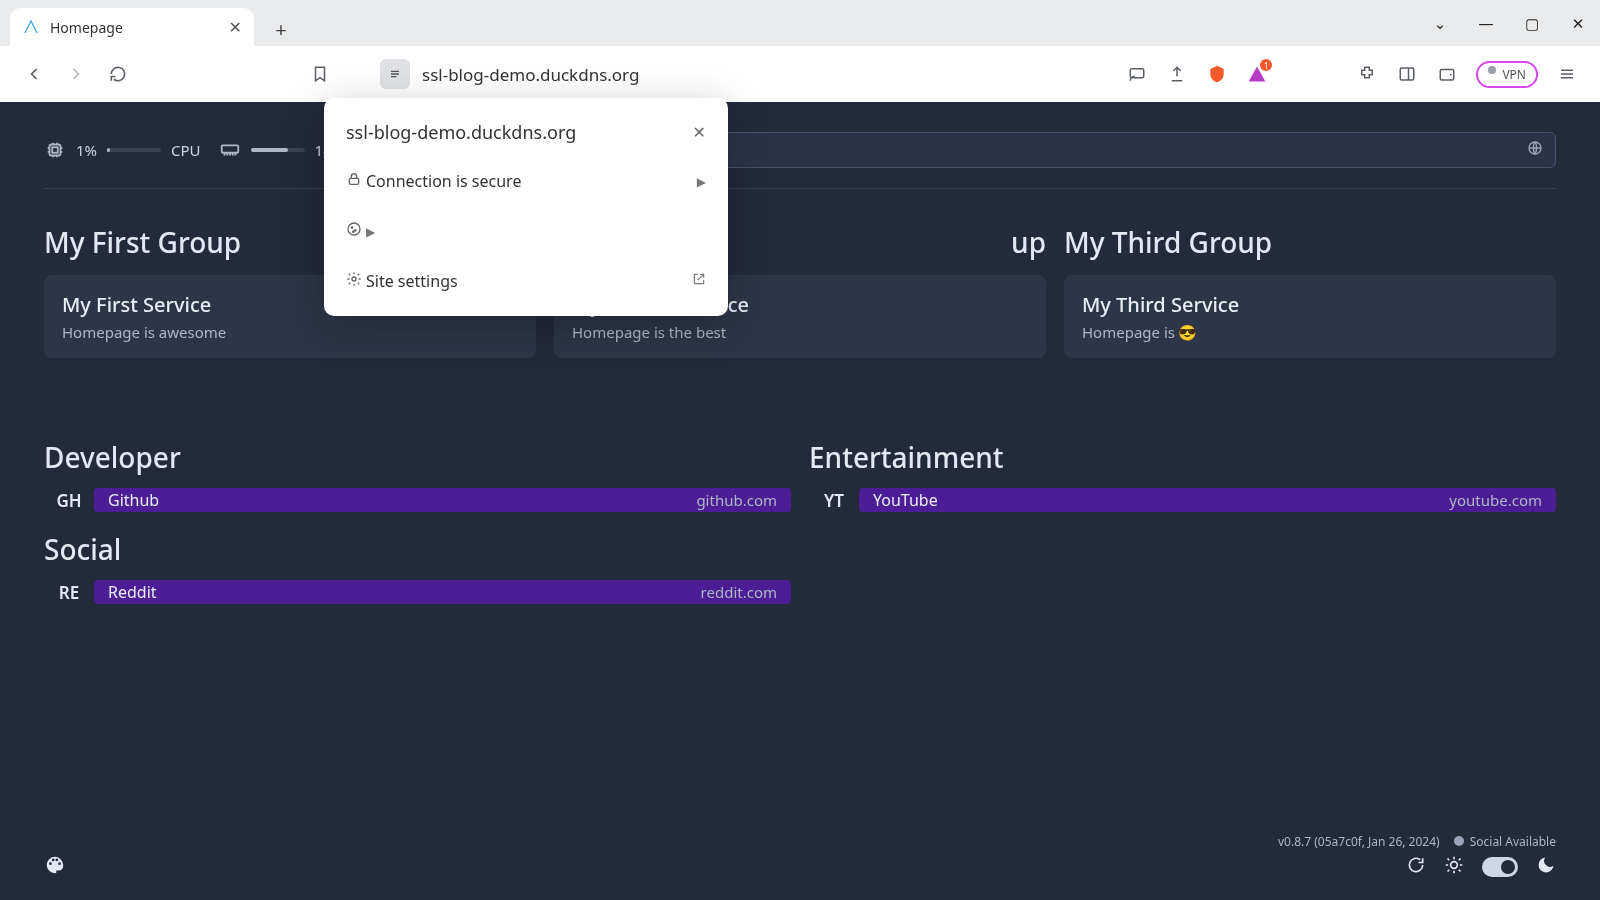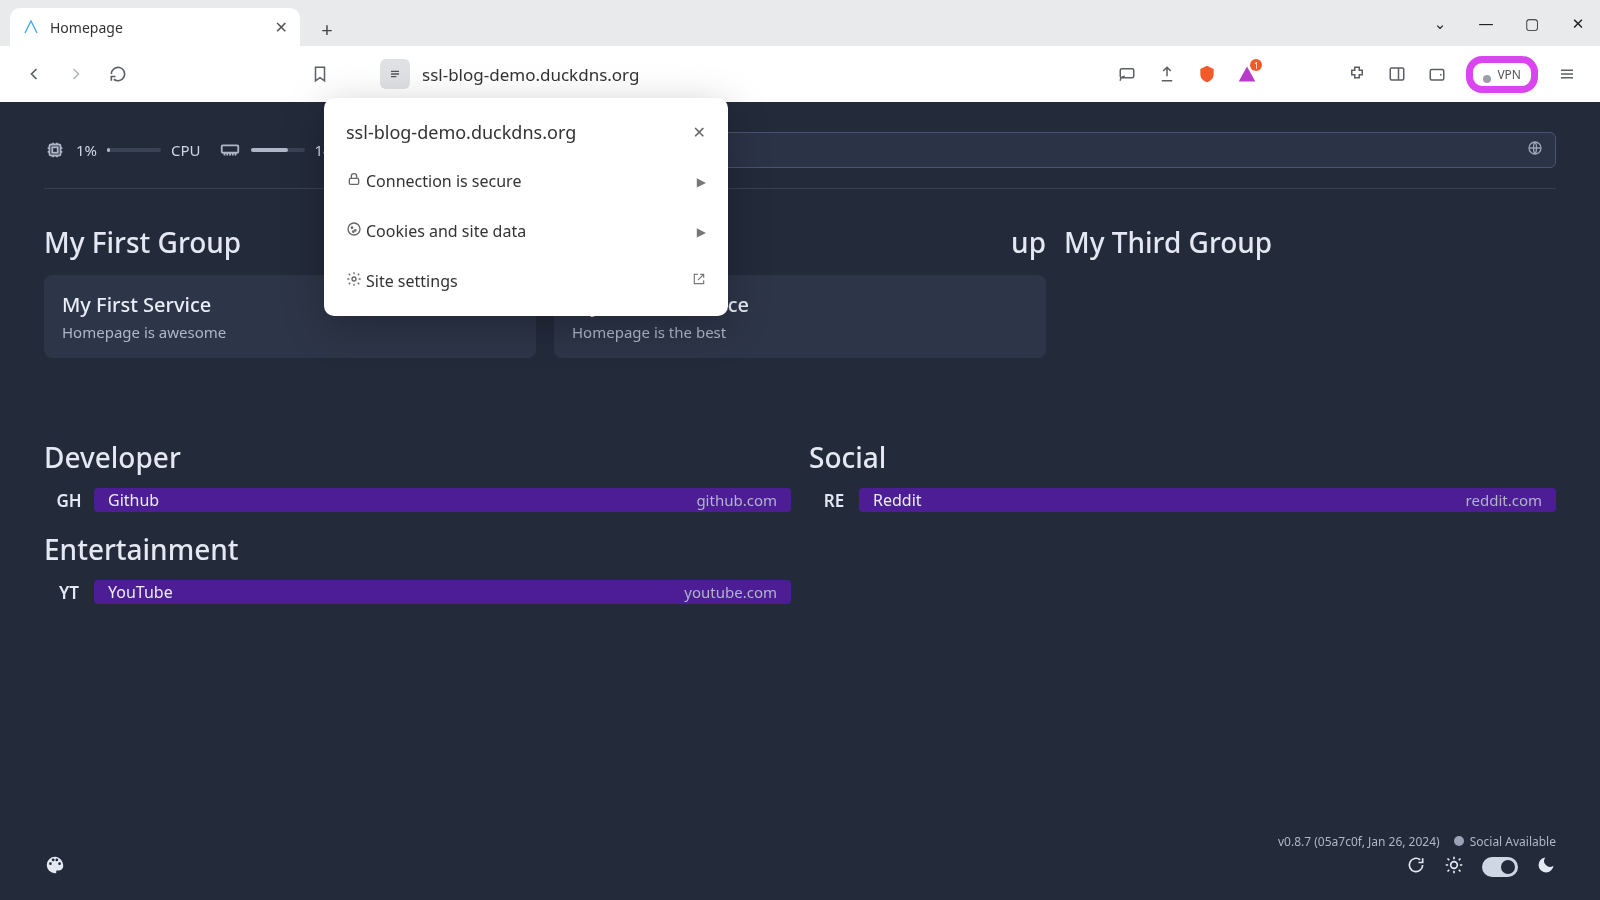--- a/index.html
+++ b/index.html
@@ -1,41 +1,41 @@
 <!DOCTYPE html>
 <html><head>
 <meta charset="utf-8">
 <style>
 *{margin:0;padding:0;box-sizing:border-box;font-family:system-ui,-apple-system,sans-serif}
 body{width:1600px;height:900px;background:#e9eaec;overflow:hidden;position:relative}
 
 
 .chrome{background:#e9eaec;height:102px}
 .tab-strip{height:46px;display:flex;align-items:end;padding:8px 0 0 10px;gap:4px}
-.tab{background:#fff;border-radius:10px 10px 0 0;height:38px;width:290px;display:flex;align-items:center;padding:0 12px;gap:10px;font-size:14px;color:#333}
+.tab{background:#fff;border-radius:10px 10px 0 0;height:38px;width:244px;display:flex;align-items:center;padding:0 12px;gap:10px;font-size:14px;color:#333}
 .tab .favicon{width:18px;height:18px;display:inline-flex;align-items:center;justify-content:center;color:#4a8}
 .tab .tab-title{flex:1}
 .tab .close{color:#555;font-size:16px}
 .newtab{width:34px;height:34px;display:flex;align-items:center;justify-content:center;color:#444;font-size:20px;margin-left:6px}
 .win-ctrls{position:absolute;right:8px;top:8px;display:flex;gap:18px;align-items:center;height:30px;color:#222}
 .win-ctrls span{width:28px;text-align:center;font-size:15px}
 
 .toolbar{background:#fff;height:56px;display:flex;align-items:center;padding:0 22px;gap:18px}
 .tbtn{width:24px;height:24px;display:inline-flex;align-items:center;justify-content:center;color:#5a5f66}
 .tbtn.disabled{color:#b5b9bf}
 .addr-wrap{flex:0 0 auto;margin-left:190px;display:flex;align-items:center;gap:12px}
 .site-chip{width:30px;height:30px;background:#dfe1e4;border-radius:6px;display:flex;align-items:center;justify-content:center;color:#555}
 .addr{font-size:17px;color:#333}
 .tb-spacer{flex:1}
 .right-icons{display:flex;align-items:center;gap:18px}
 .ico{width:22px;height:22px;display:inline-flex;align-items:center;justify-content:center;color:#5a5f66}
 .brave-shield{color:#f25a2a}
 .brave-shield.triangle{position:relative}
 .badge{position:absolute;top:-4px;right:-4px;width:12px;height:12px;border-radius:50%;background:#f25a2a;color:#fff;font-size:8px;display:flex;align-items:center;justify-content:center}
-.vpn-chip{border:7px solid #d946ef;border-radius:16px;padding:3px 10px;font-size:12px;color:#555;display:flex;align-items:flex-end;gap:6px}
+.vpn-chip{border:2px solid #d946ef;border-radius:16px;padding:3px 10px;font-size:12px;color:#555;display:flex;align-items:flex-start;gap:6px}
 .vpn-chip::before{content:"";width:8px;height:8px;border-radius:50%;background:#9aa0a8}
 
 
 .popover{position:absolute;left:324px;top:98px;width:404px;background:#fff;border-radius:10px;box-shadow:0 10px 40px rgba(0,0,0,.25);padding:22px 0 10px;z-index:50}
 .pop-head{display:flex;align-items:center;justify-content:space-between;padding:0 22px 12px}
 .pop-head .t{font-size:18px;color:#333}
 .pop-head .x{color:#666;font-size:16px}
 .pop-row{display:flex;align-items:center;gap:0;padding:14px 22px;font-size:16px;color:#333}
 .pop-row .lead{width:20px;color:#666}
 .pop-row .lbl{flex:1}
@@ -201,21 +201,20 @@
   </div>
   <div class="pop-row">
     <span class="lead">
       <svg width="16" height="16" viewBox="0 0 24 24" fill="none" stroke="currentColor" stroke-width="2">
           <circle cx="12" cy="12" r="9"></circle>
           <circle cx="9" cy="10" r="1"></circle>
           <circle cx="14" cy="14" r="1"></circle>
           <circle cx="11" cy="16" r="1"></circle>
         </svg>
     </span>
-    <span class="lbl">Cookies and site data</span>
     <span class="trail">▶</span>
   </div>
   <div class="pop-row">
     <span class="lead">
       <svg width="16" height="16" viewBox="0 0 24 24" fill="none" stroke="currentColor" stroke-width="2">
           <circle cx="12" cy="12" r="3"></circle>
           <path d="M12 2v3M12 19v3M4.2 4.2l2.1 2.1M17.7 17.7l2.1 2.1M2 12h3M19 12h3M4.2 19.8l2.1-2.1M17.7 6.3l2.1-2.1"></path>
         </svg>
     </span>
     <span class="lbl">Site settings</span>
@@ -268,54 +267,58 @@
     </div>
     <div>
       <div class="grp-title" style="text-align:right;visibility:visible">up</div>
       <div class="card">
         <div class="svc">My Second Service</div>
         <div class="desc">Homepage is the best</div>
       </div>
     </div>
     <div>
       <div class="grp-title">My Third Group</div>
+      <div class="card">
+        <div class="svc">My Third Service</div>
+        <div class="desc">Homepage is 😎</div>
+      </div>
     </div>
   </div>
 
   <div class="bmgroups">
     <div>
       <div class="bm-title">Developer</div>
       <div class="bm-row">
         <div class="bm-badge">GH</div>
         <div class="bm-body">
           <span class="name">Github</span>
           <span class="domain">github.com</span>
         </div>
       </div>
     </div>
     <div>
+      <div class="bm-title">Entertainment</div>
+      <div class="bm-row">
+        <div class="bm-badge">YT</div>
+        <div class="bm-body">
+          <span class="name">YouTube</span>
+          <span class="domain">youtube.com</span>
+        </div>
+      </div>
+    </div>
+    <div>
       <div class="bm-title">Social</div>
       <div class="bm-row">
         <div class="bm-badge">RE</div>
         <div class="bm-body">
           <span class="name">Reddit</span>
           <span class="domain">reddit.com</span>
         </div>
       </div>
     </div>
-    <div>
-      <div class="bm-title">Entertainment</div>
-      <div class="bm-row">
-        <div class="bm-badge">YT</div>
-        <div class="bm-body">
-          <span class="name">YouTube</span>
-          <span class="domain">youtube.com</span>
-        </div>
-      </div>
-    </div>
   </div>
 
   <div class="version">
     <span>v0.8.7 (05a7c0f, Jan 26, 2024)</span>
     <span class="upd">Social Available</span>
   </div>
 
   <div class="footer">
     <div class="left">
       <span style="color:#e4e8f2">

